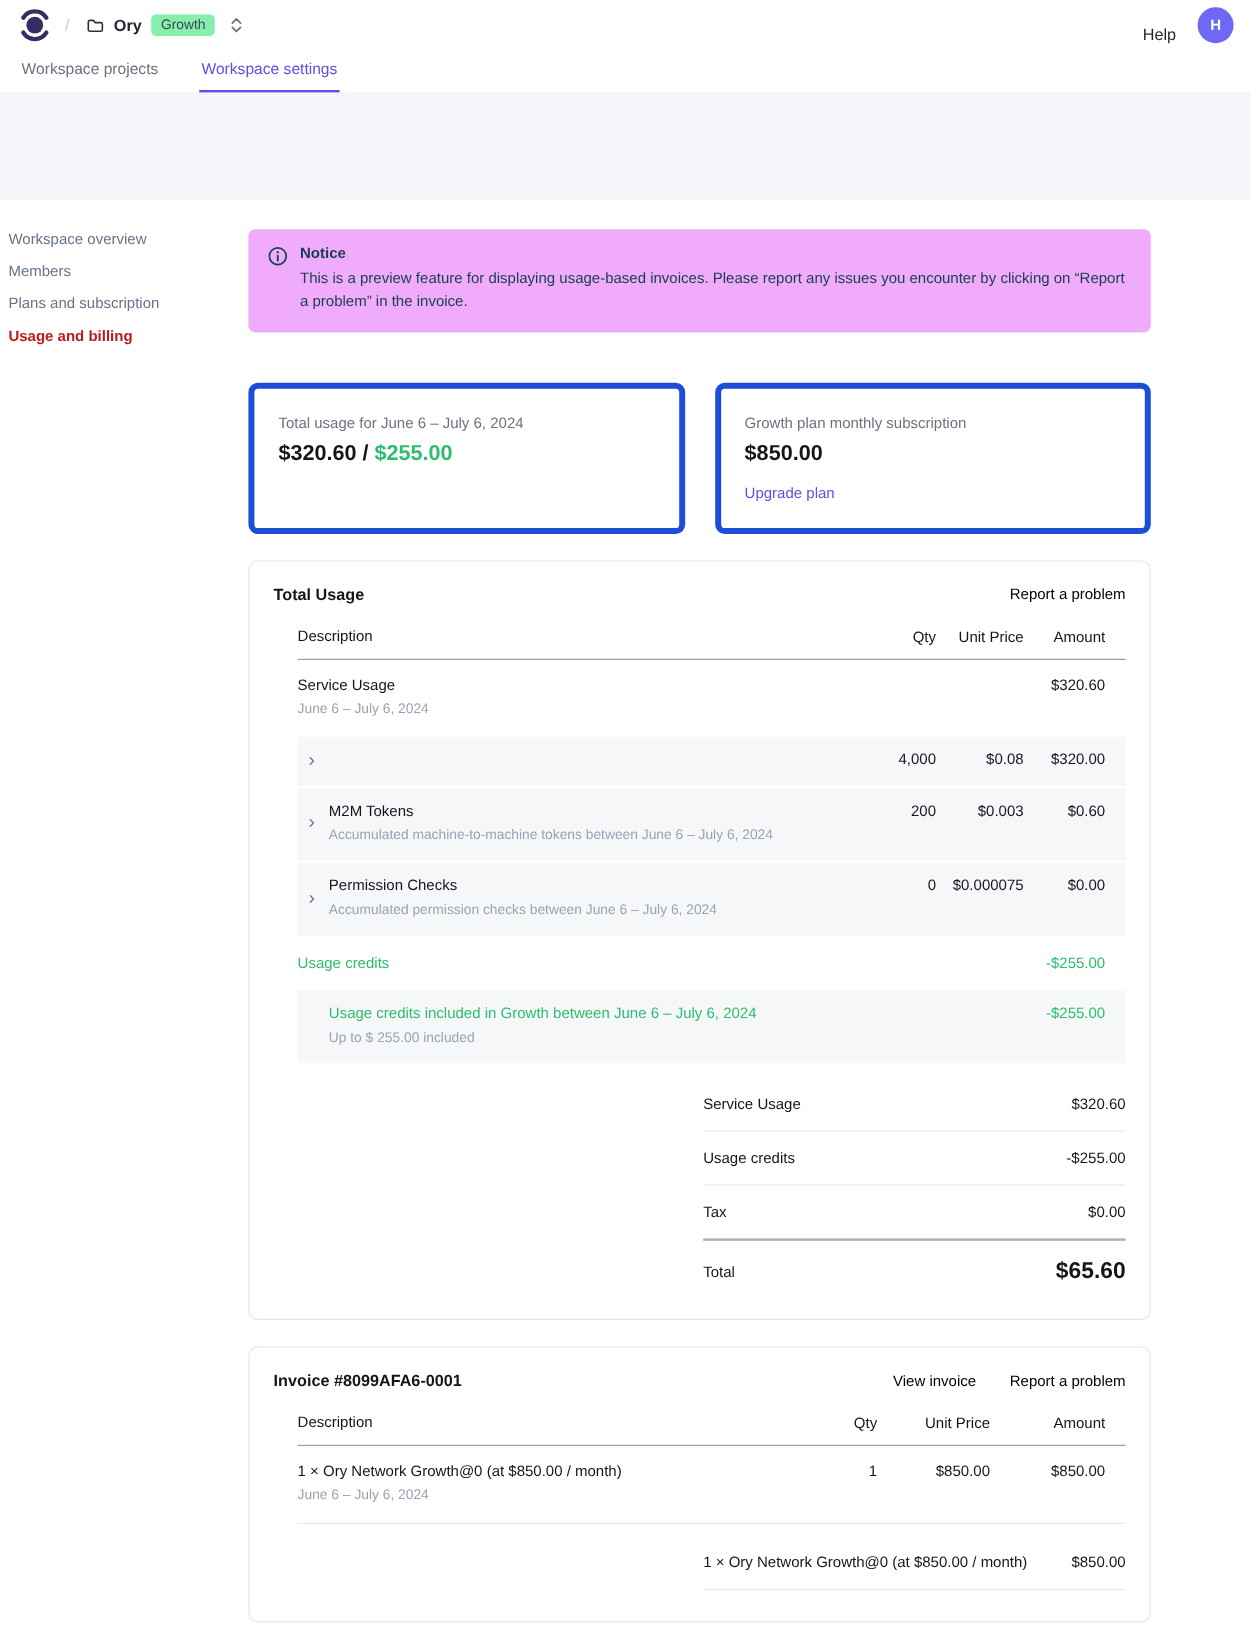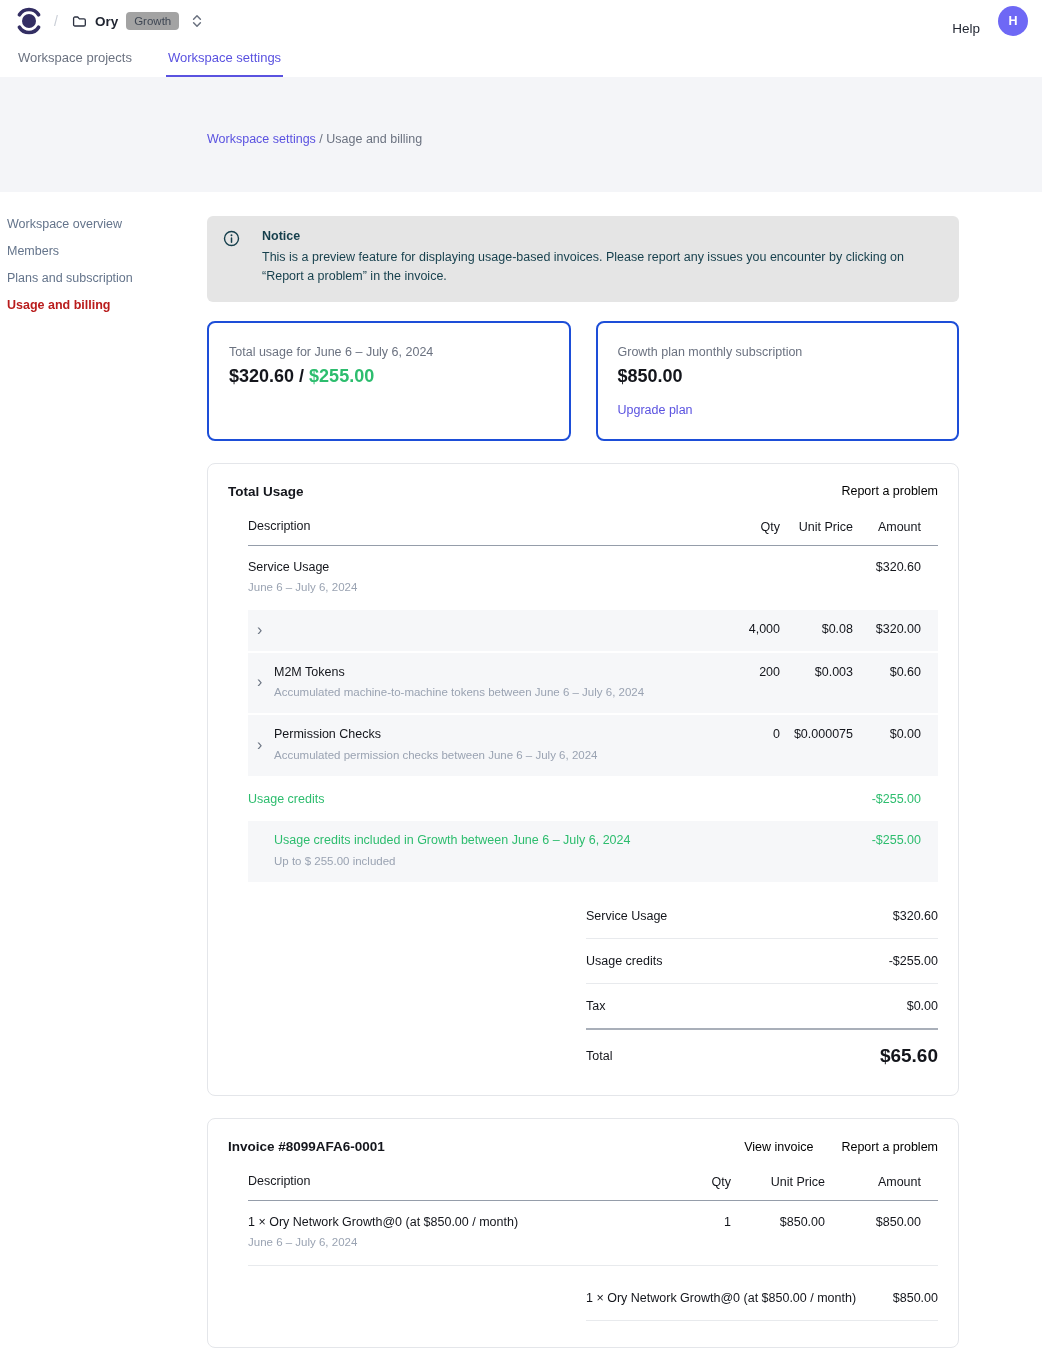--- a/index.html
+++ b/index.html
@@ -10,21 +10,21 @@
     color:#16181d; font-size:12.5px;
     -webkit-font-smoothing:antialiased;
   }
   
   .topbar { height:42px; display:flex; align-items:center; justify-content:space-between; padding:0 14px 0 16px; background:#fff; }
   .topbar-left { display:flex; align-items:center; }
   .logo { display:flex; align-items:center; cursor:pointer; }
   .slash { color:#c9ced6; font-size:14px; margin:0 14px 0 12px; }
   .ws-crumb { display:flex; align-items:center; gap:8px; cursor:pointer; }
   .ws-name { font-size:13.5px; font-weight:700; color:#1f2430; }
-  .badge { background:#a3a3a3; color:#3f4754; font-size:11.5px; font-weight:500; padding:3px 8px; border-radius:4px; }
+  .badge { background:#86efac; color:#3f4754; font-size:11.5px; font-weight:500; padding:3px 8px; border-radius:4px; }
   .selector { margin-left:4px; display:flex; align-items:center; cursor:pointer; }
   .topbar-right { display:flex; align-items:flex-end; gap:18px; }
   .help { font-size:13.5px; color:#1f2430; font-weight:500; cursor:pointer; }
   .avatar { width:30px; height:30px; border-radius:50%; background:#6e68f5; color:#fff; display:flex; align-items:center; justify-content:center; font-size:12.5px; font-weight:600; cursor:pointer; }
   
   .tabs { display:flex; gap:32px; padding:0 16px; background:#fff; }
   .tab { font-size:13px; padding:8px 2px 10px; color:#6b7280; cursor:pointer; border-bottom:2.5px solid transparent; font-weight:500; }
   .tab.active { color:#5a52e0; border-bottom-color:#5a52e0; }
   
   .hero { background:#f4f5f8; padding:44px 0 46px 207px; }
@@ -32,27 +32,27 @@
   .crumbs { margin-top:11px; font-size:12.5px; }
   .crumb-link { color:#5a52e0; font-weight:500; cursor:pointer; }
   .crumb-rest { color:#6b7280; }
   
   .content { position:relative; padding:24px 0 16px; background:#fff; }
   .sidebar { position:absolute; left:7px; top:25px; width:175px; }
   .side-item { font-size:12.5px; color:#64748b; margin-bottom:13px; cursor:pointer; }
   .side-item.active { color:#b91c1c; font-weight:700; }
   .main { margin-left:207px; width:752px; }
   
-  .notice { background:#e5e5e5; border-radius:6px; padding:13px 16px 15px; display:flex; gap:22px; margin-bottom:19px; color:#153f4c; }
+  .notice { background:#f0abfc; border-radius:6px; padding:13px 16px 15px; display:flex; gap:10px; margin-bottom:42px; color:#153f4c; }
   .notice-icon { margin-top:1px; flex:none; }
   .notice-title { font-size:12.5px; font-weight:700; margin-bottom:5px; }
   .notice-body { font-size:12.5px; line-height:1.55; max-width:695px; }
   
   .cards { display:flex; gap:25px; margin-bottom:22px; }
-  .stat-card { flex:1; border:2px solid #1d4ed8; border-radius:8px; padding:22px 20px; min-height:108px; }
+  .stat-card { flex:1; border:5px solid #1d4ed8; border-radius:8px; padding:22px 20px; min-height:108px; }
   .stat-label { font-size:12.5px; color:#6b7280; margin-bottom:7px; }
   .stat-value { font-size:18px; font-weight:600; color:#14161c; }
   .green { color:#2dbd6e; }
   .upgrade { display:inline-block; margin-top:16px; font-size:12.5px; color:#5a52e0; font-weight:500; cursor:pointer; }
   
   .panel { border:1px solid #e4e6ea; border-radius:8px; padding:20px 20px 26px; margin-bottom:22px; background:#fff; }
   .panel-head { display:flex; justify-content:space-between; align-items:center; margin-bottom:20px; }
   .panel-title { font-size:13.5px; font-weight:700; color:#14161c; }
   .panel-links { display:flex; gap:28px; }
   .plink { font-size:12.5px; color:#000000; font-weight:500; cursor:pointer; }
@@ -111,24 +111,20 @@
     <span class="avatar">H</span>
   </div>
 </div>
 
 <div class="tabs">
     <div class="tab">Workspace projects</div>
     <div class="tab active">Workspace settings</div>
   </div>
 
 <div class="hero">
-  <div class="crumbs">
-    <span class="crumb-link">Workspace settings</span>
-    <span class="crumb-rest">/ Usage and billing</span>
-  </div>
 </div>
 
 <div class="content">
 
   <div class="sidebar">
       <div class="side-item">Workspace overview</div>
       <div class="side-item">Members</div>
       <div class="side-item">Plans and subscription</div>
       <div class="side-item active">Usage and billing</div>
     </div>

